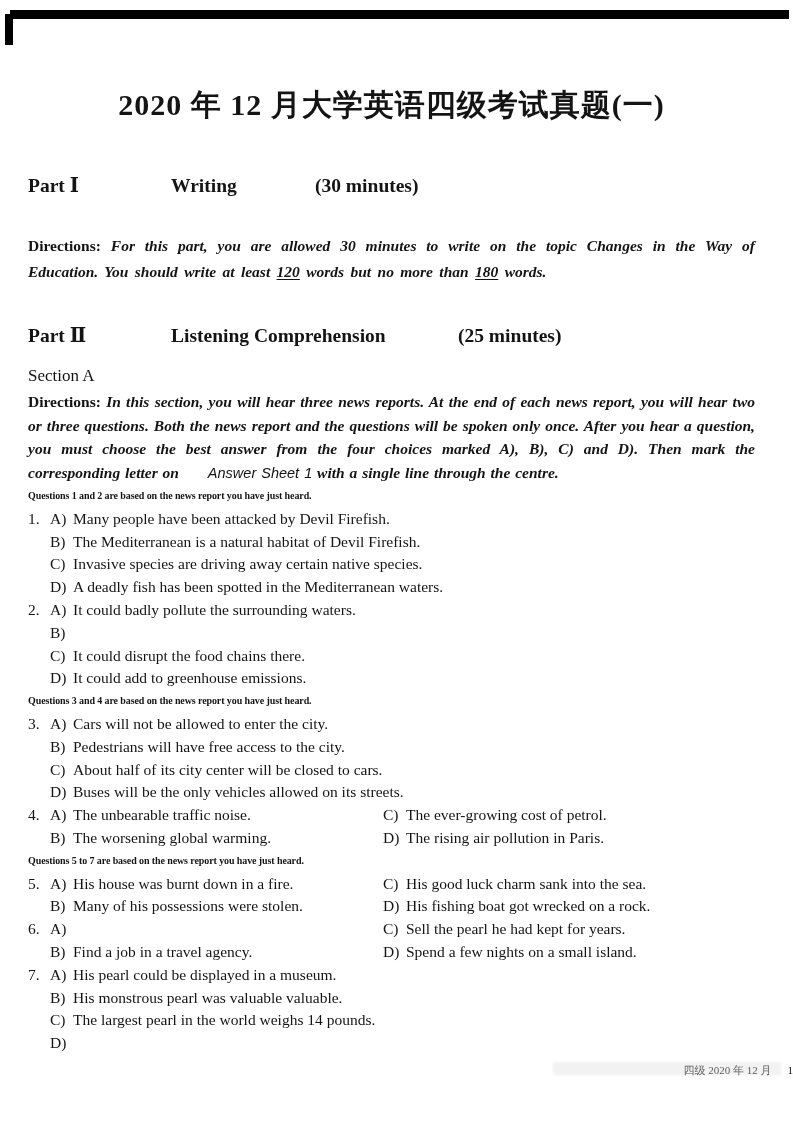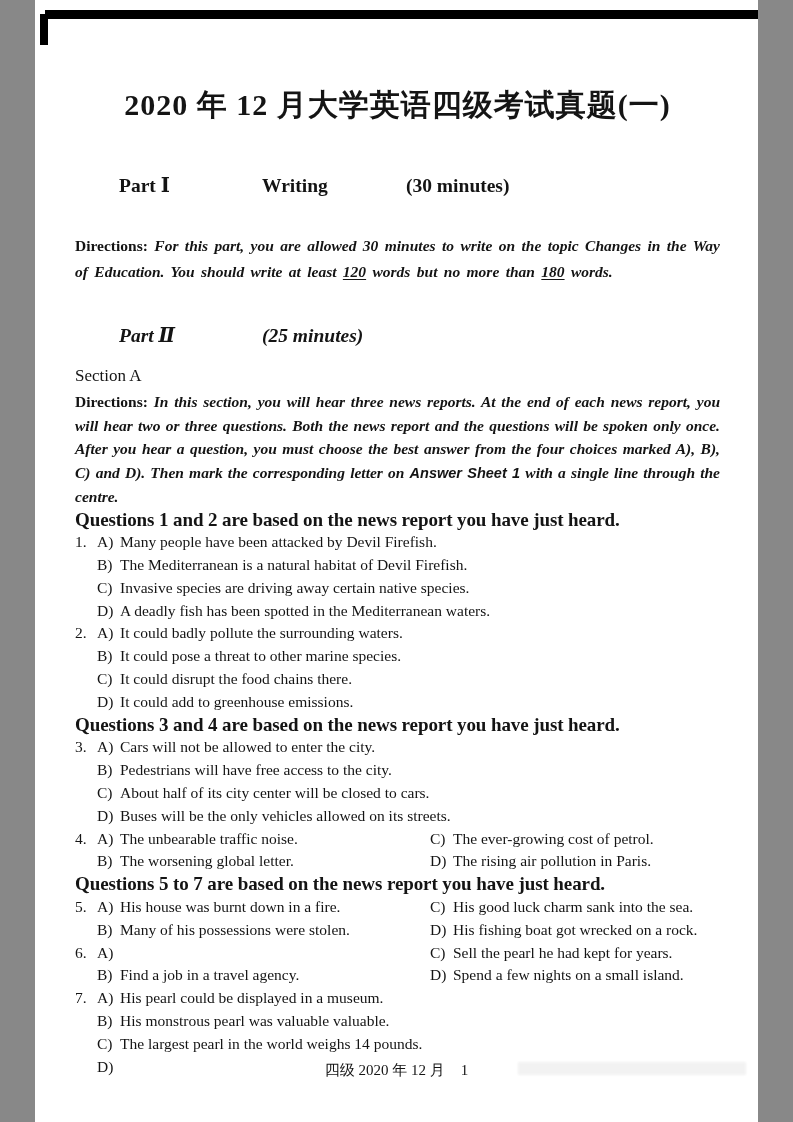--- a/index.html
+++ b/index.html
@@ -1,75 +1,75 @@
 <!DOCTYPE html>
 <html><head>
 <meta charset="utf-8">
 <style>
   html,body{margin:0;padding:0;background:#888;}
   .page{
     position:relative;
-    width:723px;height:1122px;
+    width:793px;height:1122px;
     margin:0 auto;
     background:#ffffff;
     color:#141414;
     font-family:"Liberation Serif","DejaVu Serif",serif;
     box-sizing:border-box;
-    padding:0 38px 0 40px;
+    padding:0 38px 0 28px;
     overflow:hidden;
   }
   
   .artifact-top{position:absolute;top:10px;left:10px;width:779px;height:9px;background:#000;}
   .artifact-left{position:absolute;top:14px;left:5px;width:8px;height:31px;background:#000;}
   .watermark{position:absolute;top:1062px;right:12px;width:228px;height:13px;background:#dcdcdc;opacity:.35;filter:blur(1px);}
 
   .doc-title{
     margin-top:88px;
     text-align:center;
     font-size:30px;line-height:34px;
     font-weight:bold;
     letter-spacing:1px;
     white-space:nowrap;
   }
 
-  .part-row{display:flex;align-items:baseline;font-weight:bold;font-size:19.5px;line-height:26px;margin-left:44px;}
+  .part-row{display:flex;align-items:baseline;font-weight:bold;font-size:19.5px;line-height:26px;}
   .part-row .p-label{flex:none;width:143px;}
   .part1{margin-top:51px;}
   .part1 .p-name{flex:none;width:144px;}
-  .part2{margin-top:38px;font-style:italic;}
+  .part2{margin-top:38px;}
   .part2 .p-name{flex:none;width:287px;}
 
   .directions{
     font-style:italic;
     font-weight:600;
     font-size:15.5px;
     text-align:justify;
   }
   .dir1{margin-top:34px;line-height:26px;word-spacing:2.5px;}
   .dirA{margin-top:3px;line-height:23.5px;word-spacing:1px;}
   .dir-label{font-style:normal;font-weight:bold;}
   .topic-bold{font-weight:bold;}
-  .answer-sheet{font-family:"Liberation Sans","DejaVu Sans",sans-serif;font-weight:bold;font-size:14.5px;}
+  .answer-sheet{font-family:"Liberation Sans","DejaVu Sans",sans-serif;font-weight:normal;font-size:14.5px;margin-left:24px;}
   .u{text-decoration:underline;text-underline-offset:2px;font-family:Liberation Serif, serif;}
 
   .section-heading{margin-top:16px;font-size:17px;line-height:22px;font-weight:normal;}
 
   .questions{margin-top:0;}
-  .q-heading{font-weight:bold;font-size:19px;line-height:22.8px;letter-spacing:-0.1px;}
+  .q-heading{font-weight:bold;font-size:10px;line-height:22.8px;letter-spacing:-0.1px;}
   .q-line{display:flex;font-size:15.5px;line-height:22.8px;white-space:nowrap;}
   .q-num{flex:none;width:22px;}
   .opt-label{flex:none;width:23px;}
   .opt-text{flex:none;}
   .col-left{display:flex;flex:none;width:355px;}
   .col-right{display:flex;flex:none;}
 
   .page-footer{
     position:absolute;top:1061px;left:0;right:0;
-    text-align:center;
-    font-size:15px;line-height:18px;
+    text-align:right;
+    font-size:11px;line-height:18px;
   }
   .page-footer .pgnum{display:inline-block;margin-left:16px;}
 </style>
 </head>
 <body>
 
 <div class="page">
 
   <div class="artifact-top"></div>
   <div class="artifact-left"></div>
@@ -81,20 +81,21 @@
     <span class="p-name">Writing</span>
     <span class="p-dur">(30 minutes)</span>
   </div>
 
   <div class="directions dir1">
     <span class="dir-label">Directions:</span><span> For this part, you are allowed 30 minutes to write on the topic </span><span class="topic-bold">Changes in the Way of Education</span><span>. You should write at least </span><span class="u">120</span><span> words but no more than </span><span class="u">180</span><span> words.</span>
   </div>
 
   <div class="part-row part2">
     <span class="p-label">Part Ⅱ</span>
+    <span class="p-name">Listening Comprehension</span>
     <span class="p-dur">(25 minutes)</span>
   </div>
 
   <div class="section-heading">Section A</div>
 
   <div class="directions dirA">
     <span class="dir-label">Directions:</span><span> In this section, you will hear three news reports. At the end of each news report, you will hear two or three questions. Both the news report and the questions will be spoken only once. After you hear a question, you must choose the best answer from the four choices marked A), B), C) and D). Then mark the corresponding letter on </span><span class="answer-sheet">Answer Sheet 1</span><span> with a single line through the centre.</span>
   </div>
 
   <div class="questions">
@@ -123,21 +124,20 @@
     </div>
 
     <div class="q-line">
       <span class="q-num">2.</span>
       <span class="opt-label">A)</span>
       <span class="opt-text">It could badly pollute the surrounding waters.</span>
     </div>
     <div class="q-line">
       <span class="q-num"></span>
       <span class="opt-label">B)</span>
-      <span class="opt-text">It could pose a threat to other marine species.</span>
     </div>
     <div class="q-line">
       <span class="q-num"></span>
       <span class="opt-label">C)</span>
       <span class="opt-text">It could disrupt the food chains there.</span>
     </div>
     <div class="q-line">
       <span class="q-num"></span>
       <span class="opt-label">D)</span>
       <span class="opt-text">It could add to greenhouse emissions.</span>
@@ -174,21 +174,21 @@
       </span>
       <span class="col-right">
         <span class="opt-label">C)</span>
         <span class="opt-text">The ever-growing cost of petrol.</span>
       </span>
     </div>
     <div class="q-line">
       <span class="col-left">
         <span class="q-num"></span>
         <span class="opt-label">B)</span>
-        <span class="opt-text">The worsening global letter.</span>
+        <span class="opt-text">The worsening global warming.</span>
       </span>
       <span class="col-right">
         <span class="opt-label">D)</span>
         <span class="opt-text">The rising air pollution in Paris.</span>
       </span>
     </div>
 
     <div class="q-heading">Questions 5 to 7 are based on the news report you have just heard.</div>
 
     <div class="q-line">

